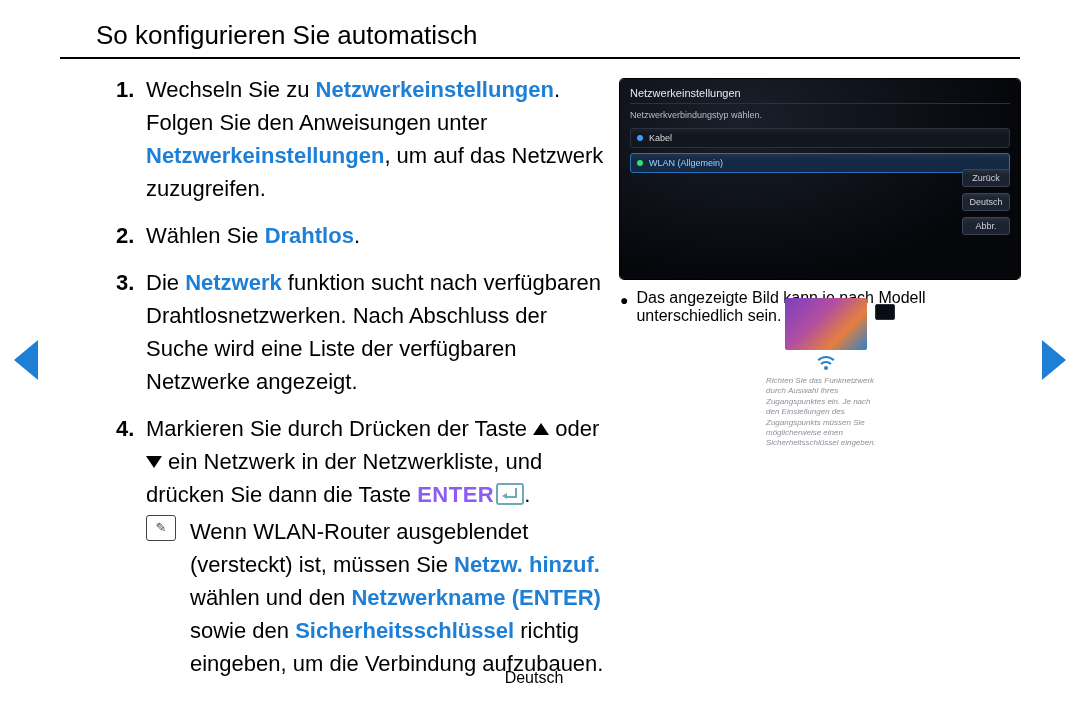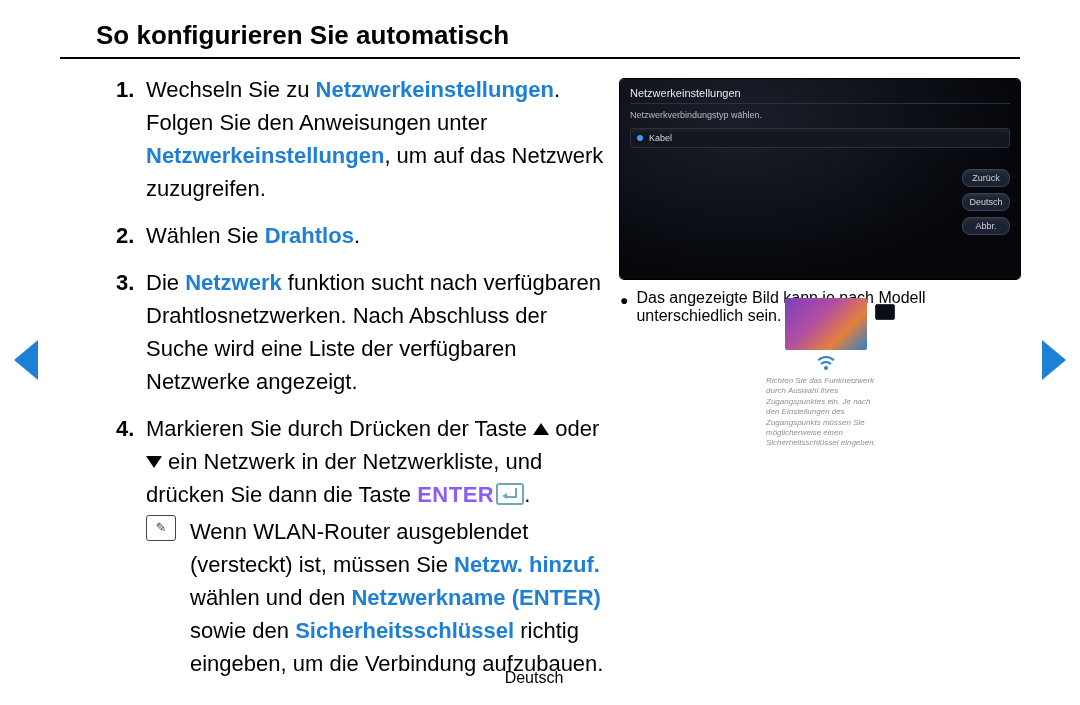--- a/index.html
+++ b/index.html
@@ -12,21 +12,21 @@
     position: relative;
     overflow: hidden;
   }
   .page {
     padding: 20px 60px 0 60px;
     box-sizing: border-box;
     height: 100%;
   }
   .title {
     font-size: 26px;
-    font-weight: 700;
+    font-weight: 400;
     border-bottom: 2px solid #000;
     padding: 0 0 6px 36px;
     margin-bottom: 14px;
   }
   .content-row {
     display: flex;
     align-items: flex-start;
   }
   .text-col {
     flex: 1 1 auto;
@@ -237,21 +237,21 @@
     position:absolute;
     right:10px;
     top:90px;
     display:flex;
     flex-direction:column;
     gap:6px;
   }
   .tv-btn{
     background:#1b2330;
     border:1px solid #3a4456;
-    border-radius:8px;
+    border-radius:3px;
     color:#cfd3d9;
     font-size:9px;
     padding:3px 0;
     width:46px;
     text-align:center;
     box-shadow: inset 0 5px 6px -5px rgba(255,255,255,0.15);
   }
   .caption{
     font-size:16px;
     color:#000;
@@ -296,20 +296,24 @@
 
     <div class="panel-col">
       <div class="tv-panel">
         <div class="tv-title">Netzwerkeinstellungen</div>
         <div class="tv-sub">Netzwerkverbindungstyp wählen.</div>
         <div class="tv-body">
           <div class="tv-list">
             <div class="tv-item">
                 <span class="dot blue"></span>
                 <span>Kabel</span>
+              </div>
+            <div class="tv-item sel">
+                <span class="dot green"></span>
+                <span>WLAN (Allgemein)</span>
               </div>
           </div>
           <div class="tv-preview">
             <div class="tv-thumb"></div>
             <div class="wifi-icon">
                 <span></span>
                 <span></span>
                 <span></span>
               </div>
             <div class="tv-desc">Richten Sie das Funknetzwerk durch Auswahl Ihres Zugangspunktes ein. Je nach den Einstellungen des Zugangspunkts müssen Sie möglicherweise einen Sicherheitsschlüssel eingeben.</div>

